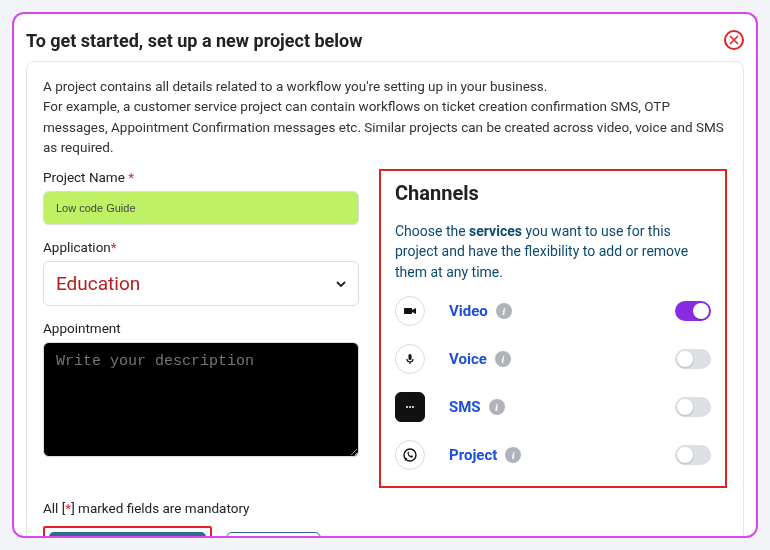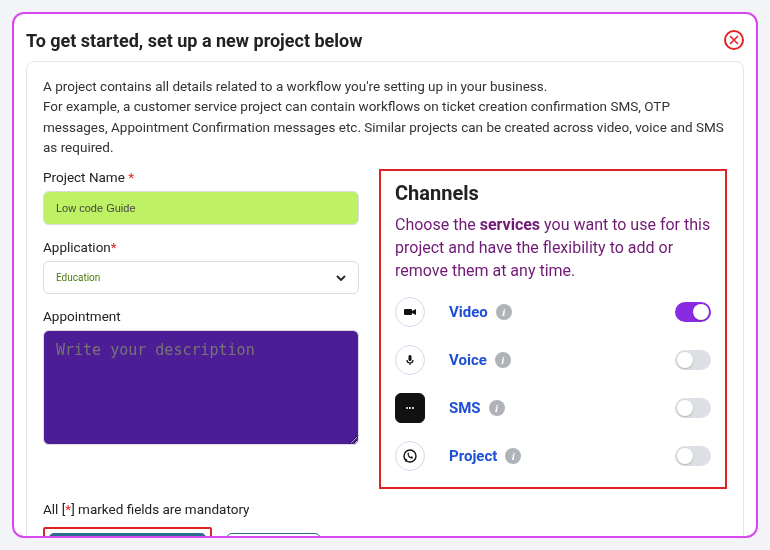--- a/index.html
+++ b/index.html
@@ -77,57 +77,58 @@
   }
   .select-wrap {
     position: relative;
     width: 100%;
   }
   .select-input {
     width: 100%;
     border: 1px solid #d9dde1;
     border-radius: 6px;
     padding: 10px 32px 10px 12px;
-    font-size: 10px;
-    color: #4d7c0f;
+    font-size: 19px;
+    color: #b91c1c;
     background: #fff;
     appearance: none;
     -webkit-appearance: none;
     cursor: pointer;
   }
   .select-wrap .chev {
     position: absolute;
     right: 12px;
     top: 50%;
     transform: translateY(-50%);
     pointer-events: none;
   }
   .textarea-input {
     width: 100%;
     border: 1px solid #d9dde1;
     border-radius: 6px;
     padding: 10px 12px;
     font-size: 15px;
     color: #888;
-    background: #4c1d95;
+    background: #000000;
     height: 115px;
     resize: both;
+    font-family: Liberation Mono, monospace;
   }
   .channels-box {
     border: 2px solid #e02424;
     padding: 10px 14px 16px;
   }
   .channels-title {
     font-size: 20px;
     font-weight: 700;
-    margin-bottom: 8px;
+    margin-bottom: 16px;
   }
   .channels-desc {
-    font-size: 16px;
-    color: #701a75;
+    font-size: 14px;
+    color: #0c4a6e;
     line-height: 1.45;
     margin-bottom: 14px;
   }
   .channels-desc b { font-weight: 700; }
   .channel-row {
     display: flex;
     align-items: center;
     margin-bottom: 18px;
   }
   .channel-row:last-child { margin-bottom: 0; }

